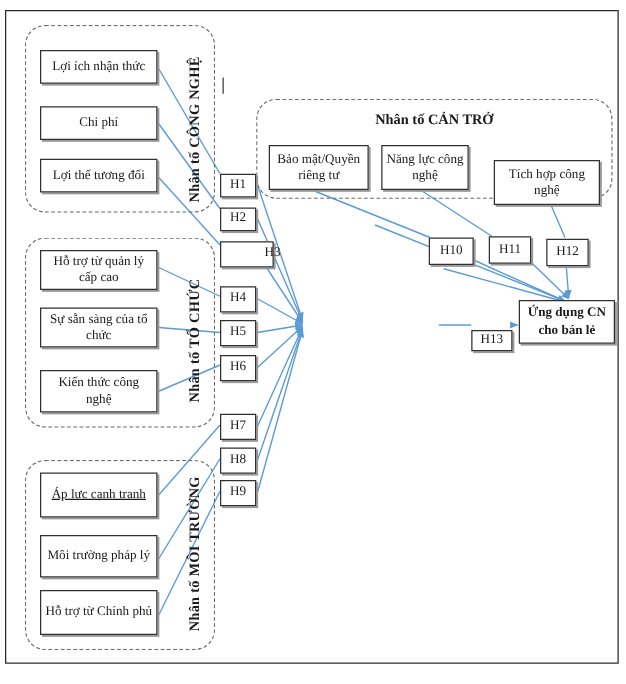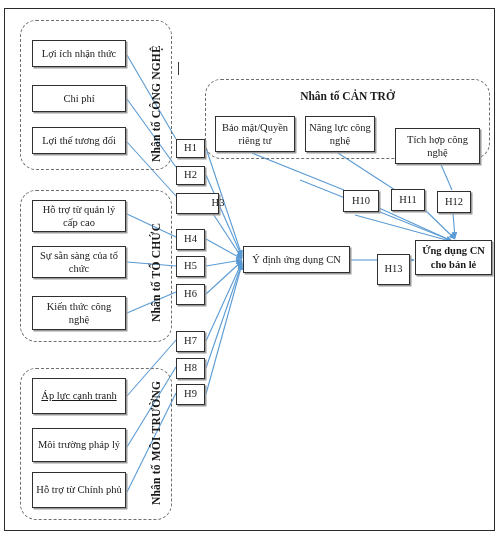--- a/index.html
+++ b/index.html
@@ -125,19 +125,18 @@
   <div class="hbox" style="left:176px;top:256px;width:29px;height:21px;">H5</div>
   <div class="hbox" style="left:176px;top:284px;width:29px;height:21px;">H6</div>
   <div class="hbox" style="left:176px;top:331px;width:29px;height:21px;">H7</div>
   <div class="hbox" style="left:176px;top:358px;width:29px;height:21px;">H8</div>
   <div class="hbox" style="left:176px;top:384px;width:29px;height:21px;">H9</div>
 
   <div class="hbox" style="left:343px;top:190px;width:36px;height:22px;">H10</div>
   <div class="hbox" style="left:391px;top:189px;width:34px;height:22px;font-family:Liberation Serif, serif;">H11</div>
   <div class="hbox" style="left:437px;top:191px;width:34px;height:22px;">H12</div>
 
-  <div class="hbox" style="left:377px;top:254px;width:33px;height:31px;font-family:Liberation Serif, serif;">H13</div>
+  <div class="hbox" style="left:377px;top:264px;width:33px;height:17px;font-family:Liberation Serif, serif;">H13</div>
 
-  <div class="nbox" style="left:243px;top:246px;width:107px;height:27px;font-size:10.5px;">Ý định ứng dụng CN</div>
 
   <div class="nbox strong" style="left:415px;top:240px;width:77px;height:35px;font-size:10.5px;">Ứng dụng CN cho bán lẻ</div>
 
 </div>
 
 </body></html>

